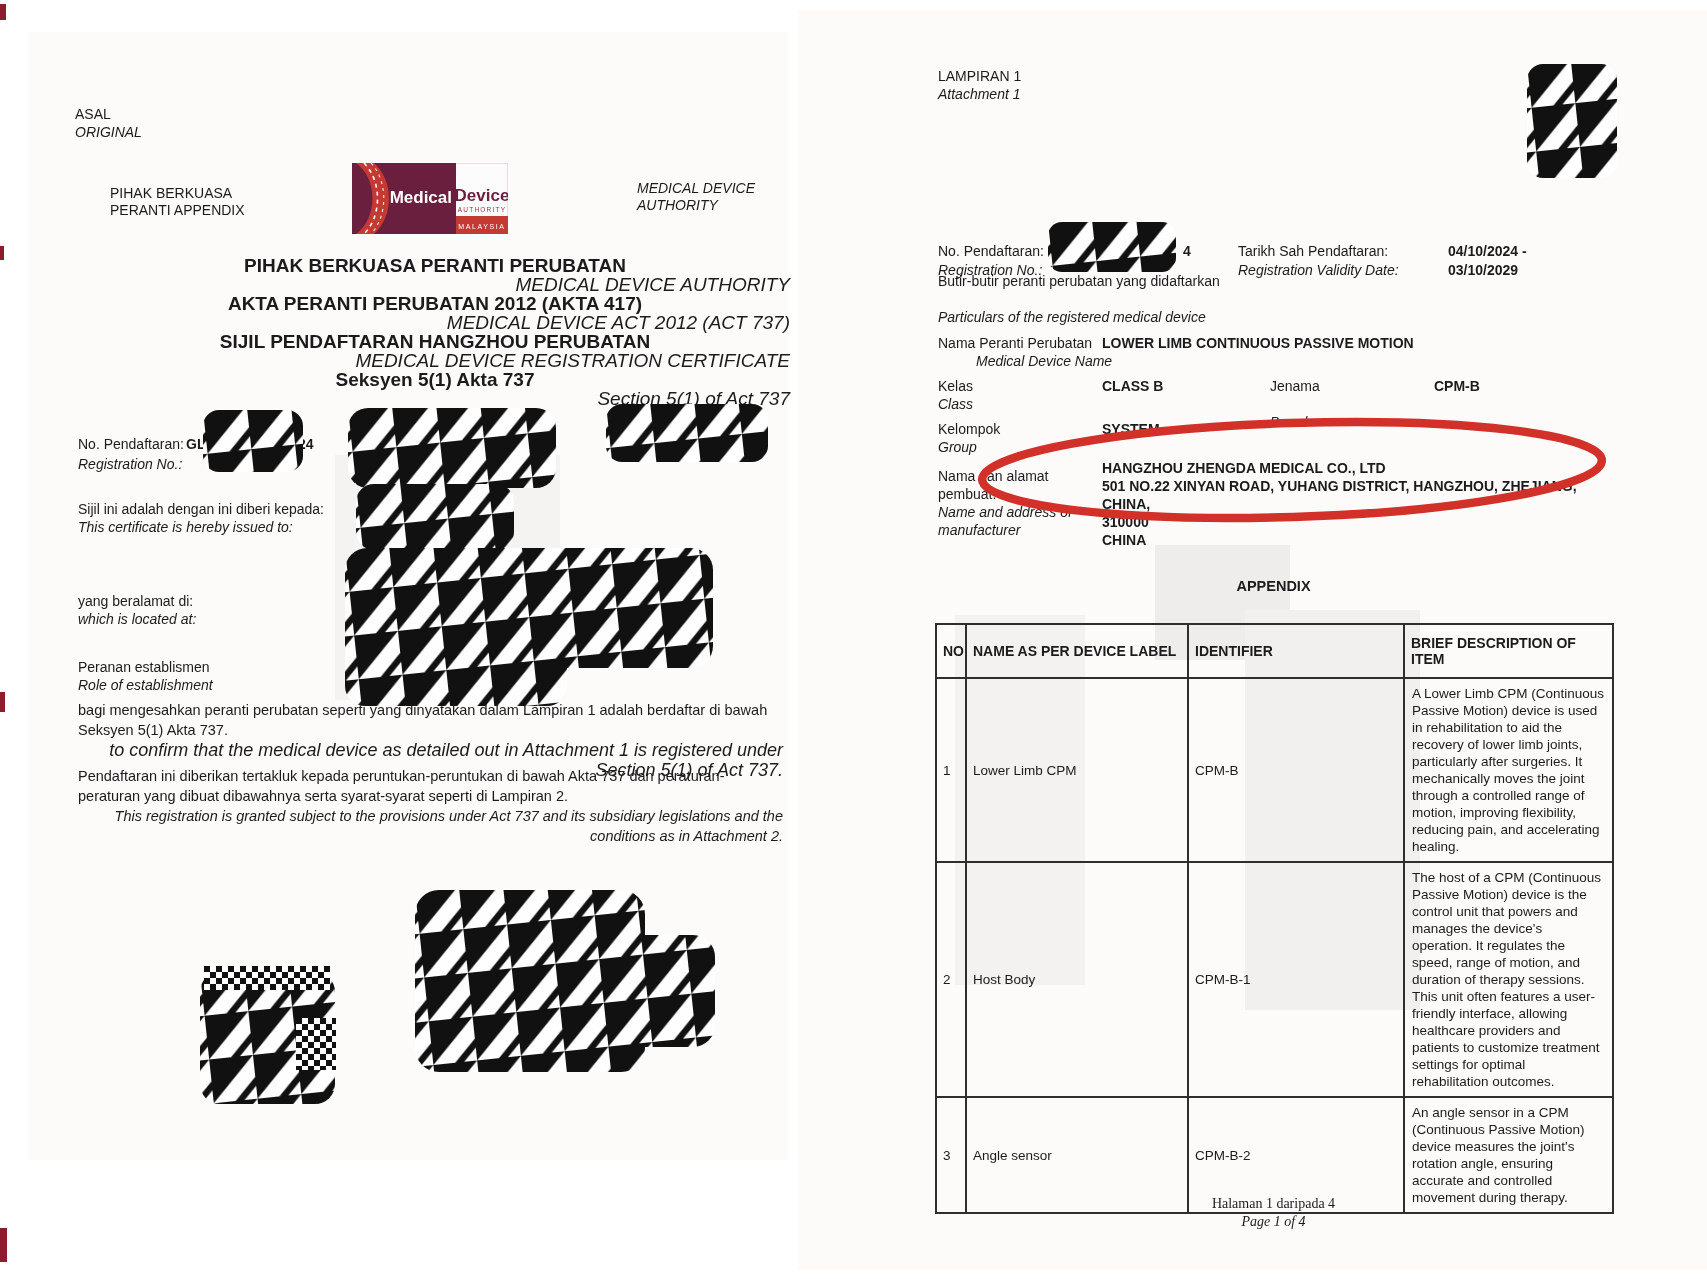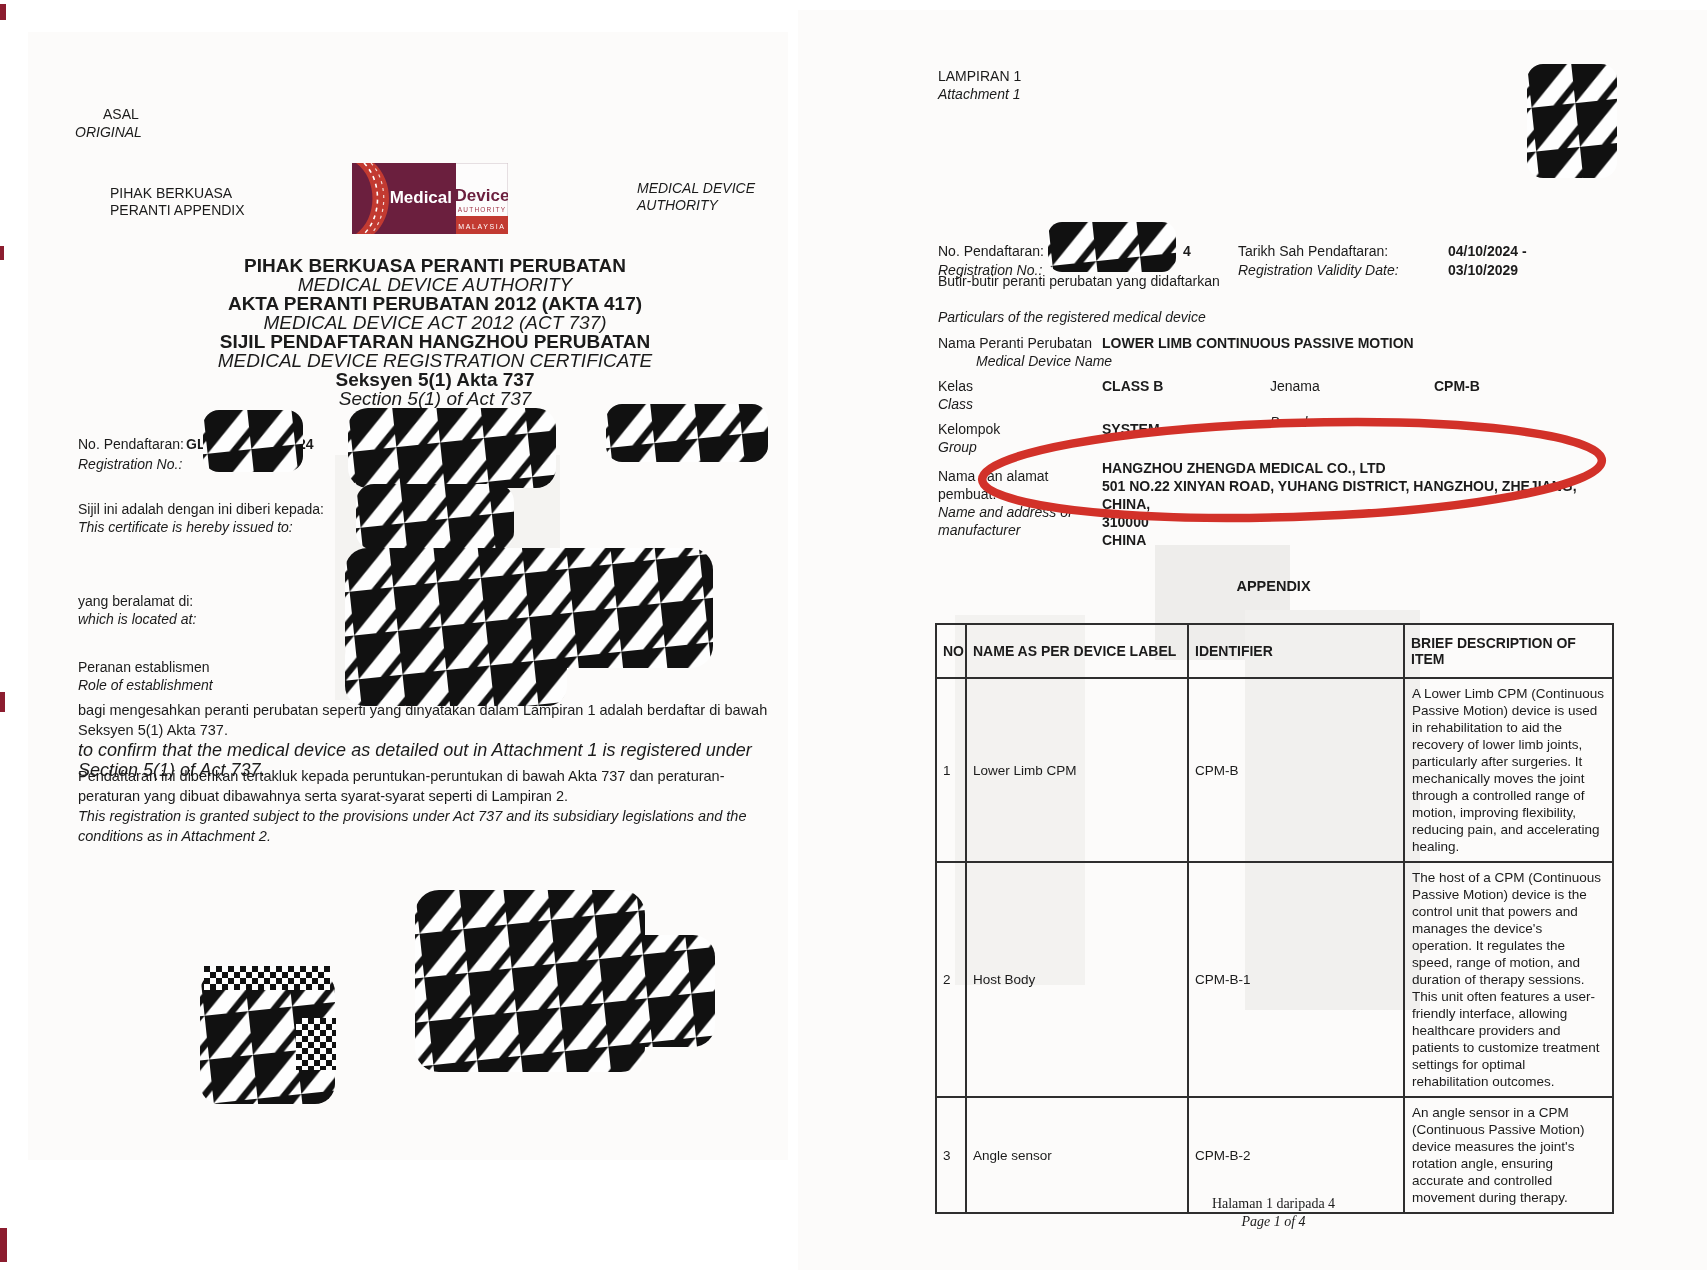--- a/index.html
+++ b/index.html
@@ -1,21 +1,21 @@
 <!DOCTYPE html>
 <html><head>
 <meta charset="utf-8">
 <style>
   html,body{margin:0;padding:0;background:#ffffff;}
   .canvas{position:relative;width:1707px;height:1279px;background:#ffffff;overflow:hidden;
           font-family:"Liberation Sans", sans-serif;color:#1b1b1b;}
   .page{position:absolute;background:#fcfbfa;}
   .t{position:absolute;white-space:nowrap;font-size:14px;line-height:1.15;color:#1b1b1b;}
   .b{font-weight:bold;}
-  .i{font-style:italic;}
+  .i{font-style:italic;text-align:right;}
   .wrap{white-space:normal;}
   .blob{position:absolute;}
   .edge{position:absolute;background:#8c1d2f;}
   .wm{position:absolute;background:#f0efec;}
   .titleblock{position:absolute;left:80px;top:256px;width:710px;text-align:center;}
   .titleblock div{font-size:19px;line-height:19px;}
   table.apx{position:absolute;left:935px;top:623px;border-collapse:collapse;table-layout:fixed;
             width:677px;font-size:13.5px;}
   table.apx th, table.apx td{border:2px solid #2e2e2e;padding:4px 6px;color:#1b1b1b;}
   table.apx th{font-size:14px;text-align:left;vertical-align:middle;}
@@ -51,21 +51,21 @@
   <div class="wm" style="left:335px;top:455px;width:225px;height:245px;background:#f4f3f1;"></div>
   <div class="wm" style="left:1155px;top:545px;width:135px;height:115px;background:#eeedeb;"></div>
   <div class="wm" style="left:1245px;top:610px;width:175px;height:400px;background:#f1f0ee;"></div>
   <div class="wm" style="left:955px;top:615px;width:130px;height:370px;background:#f3f2f0;"></div>
 
   <div class="edge" style="left:0;top:4px;width:6px;height:16px;"></div>
   <div class="edge" style="left:0;top:246px;width:4px;height:14px;"></div>
   <div class="edge" style="left:0;top:692px;width:5px;height:20px;"></div>
   <div class="edge" style="left:0;top:1228px;width:7px;height:34px;"></div>
 
-  <div class="t" style="left:75px;top:106px;margin-left:28px;">ASAL</div>
+  <div class="t" style="left:75px;top:106px;">ASAL</div>
   <div class="t i" style="left:75px;top:124px;">ORIGINAL</div>
 
   <div class="t" style="left:110px;top:185px;">PIHAK BERKUASA</div>
   <div class="t" style="left:110px;top:202px;">PERANTI APPENDIX</div>
 
   <svg style="position:absolute;left:352px;top:163px;" width="156" height="71" viewBox="0 0 156 71">
     <rect x="0" y="0" width="156" height="71" fill="#fdfcfc" stroke="#cfc2c8" stroke-width="1"></rect>
     <rect x="0" y="0" width="104" height="71" fill="#6b1f3e"></rect>
     <path d="M4,0 C26,16 26,55 4,71 L22,71 C42,53 42,18 22,0 Z" fill="#c23a31"></path>
     <path d="M12,0 C30,18 30,53 12,71" stroke="#ffffff" stroke-width="1.6" stroke-dasharray="4,4" fill="none"></path>

